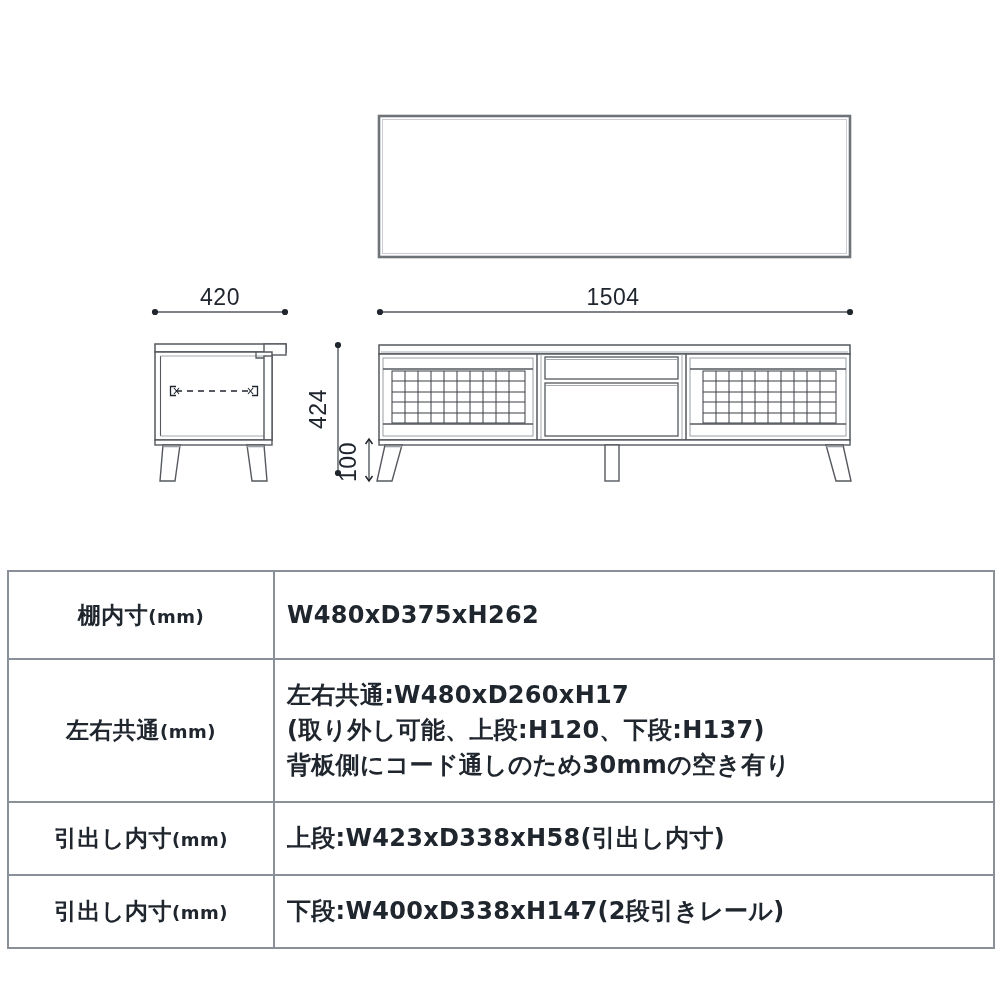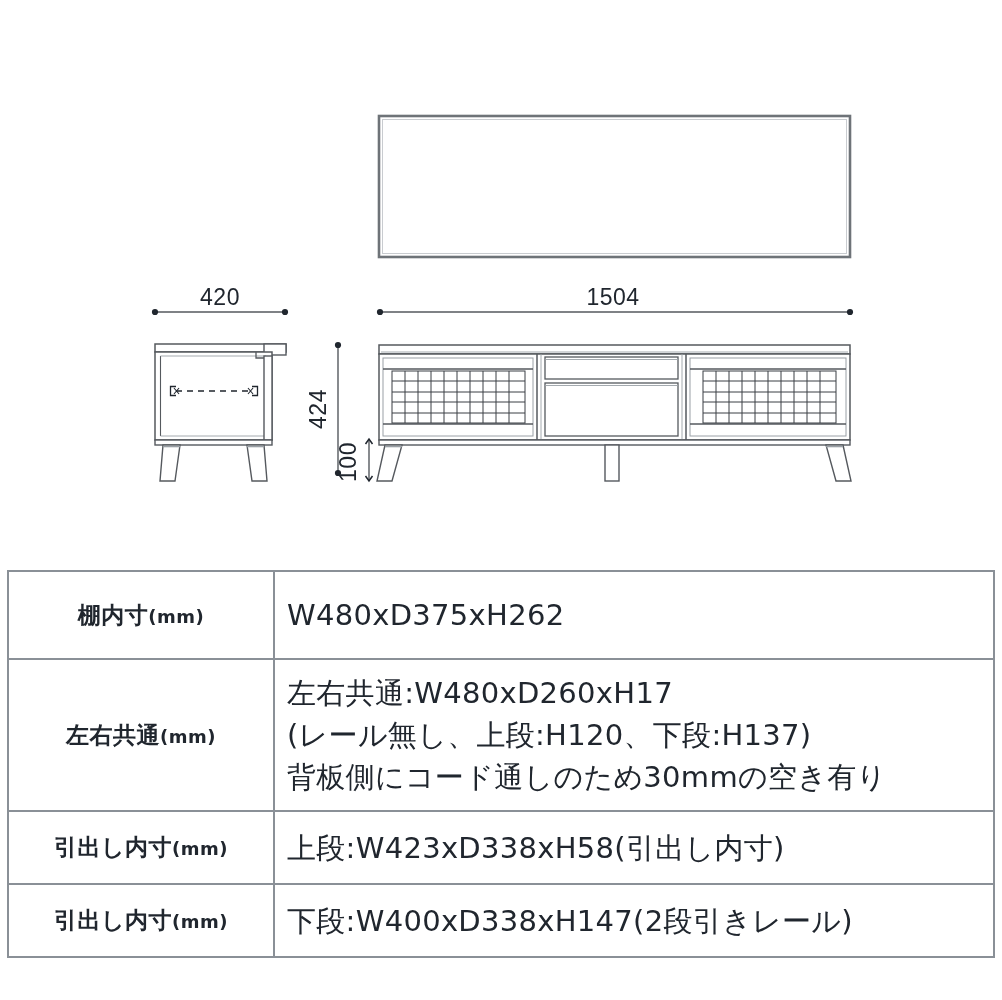--- a/index.html
+++ b/index.html
@@ -66,22 +66,22 @@
     color: #20262e;
     letter-spacing: 0.5px;
     white-space: nowrap;
   }
   .jp .unit {
     font-size: 18px;
     font-weight: 700;
   }
   .val {
     font-family: "DejaVu Sans", "Liberation Sans", sans-serif;
-    font-size: 29px;
-    font-weight: 400;
+    font-size: 24px;
+    font-weight: 700;
     color: #20262e;
     letter-spacing: 0.3px;
     white-space: nowrap;
     line-height: 1.45;
   }
   .val-line { display: block; }
 
   .row-h1 { height: 88px; }
   .row-h2 { height: 143px; }
   .row-h3 { height: 73px; }
@@ -260,21 +260,21 @@
       </td>
     </tr>
 
     <tr class="row-h2">
       <td class="label-cell">
         <span class="jp"><span>左右共通</span><span class="unit">(mm)</span></span>
       </td>
       <td class="value-cell">
         <span class="val">
           <span class="val-line">左右共通:W480xD260xH17</span>
-          <span class="val-line">(レール無し、上段:H120、下段:H137)</span>
+          <span class="val-line">(取り外し可能、上段:H120、下段:H137)</span>
           <span class="val-line">背板側にコード通しのため30mmの空き有り</span>
         </span>
       </td>
     </tr>
 
     <tr class="row-h3">
       <td class="label-cell">
         <span class="jp"><span>引出し内寸</span><span class="unit">(mm)</span></span>
       </td>
       <td class="value-cell">

